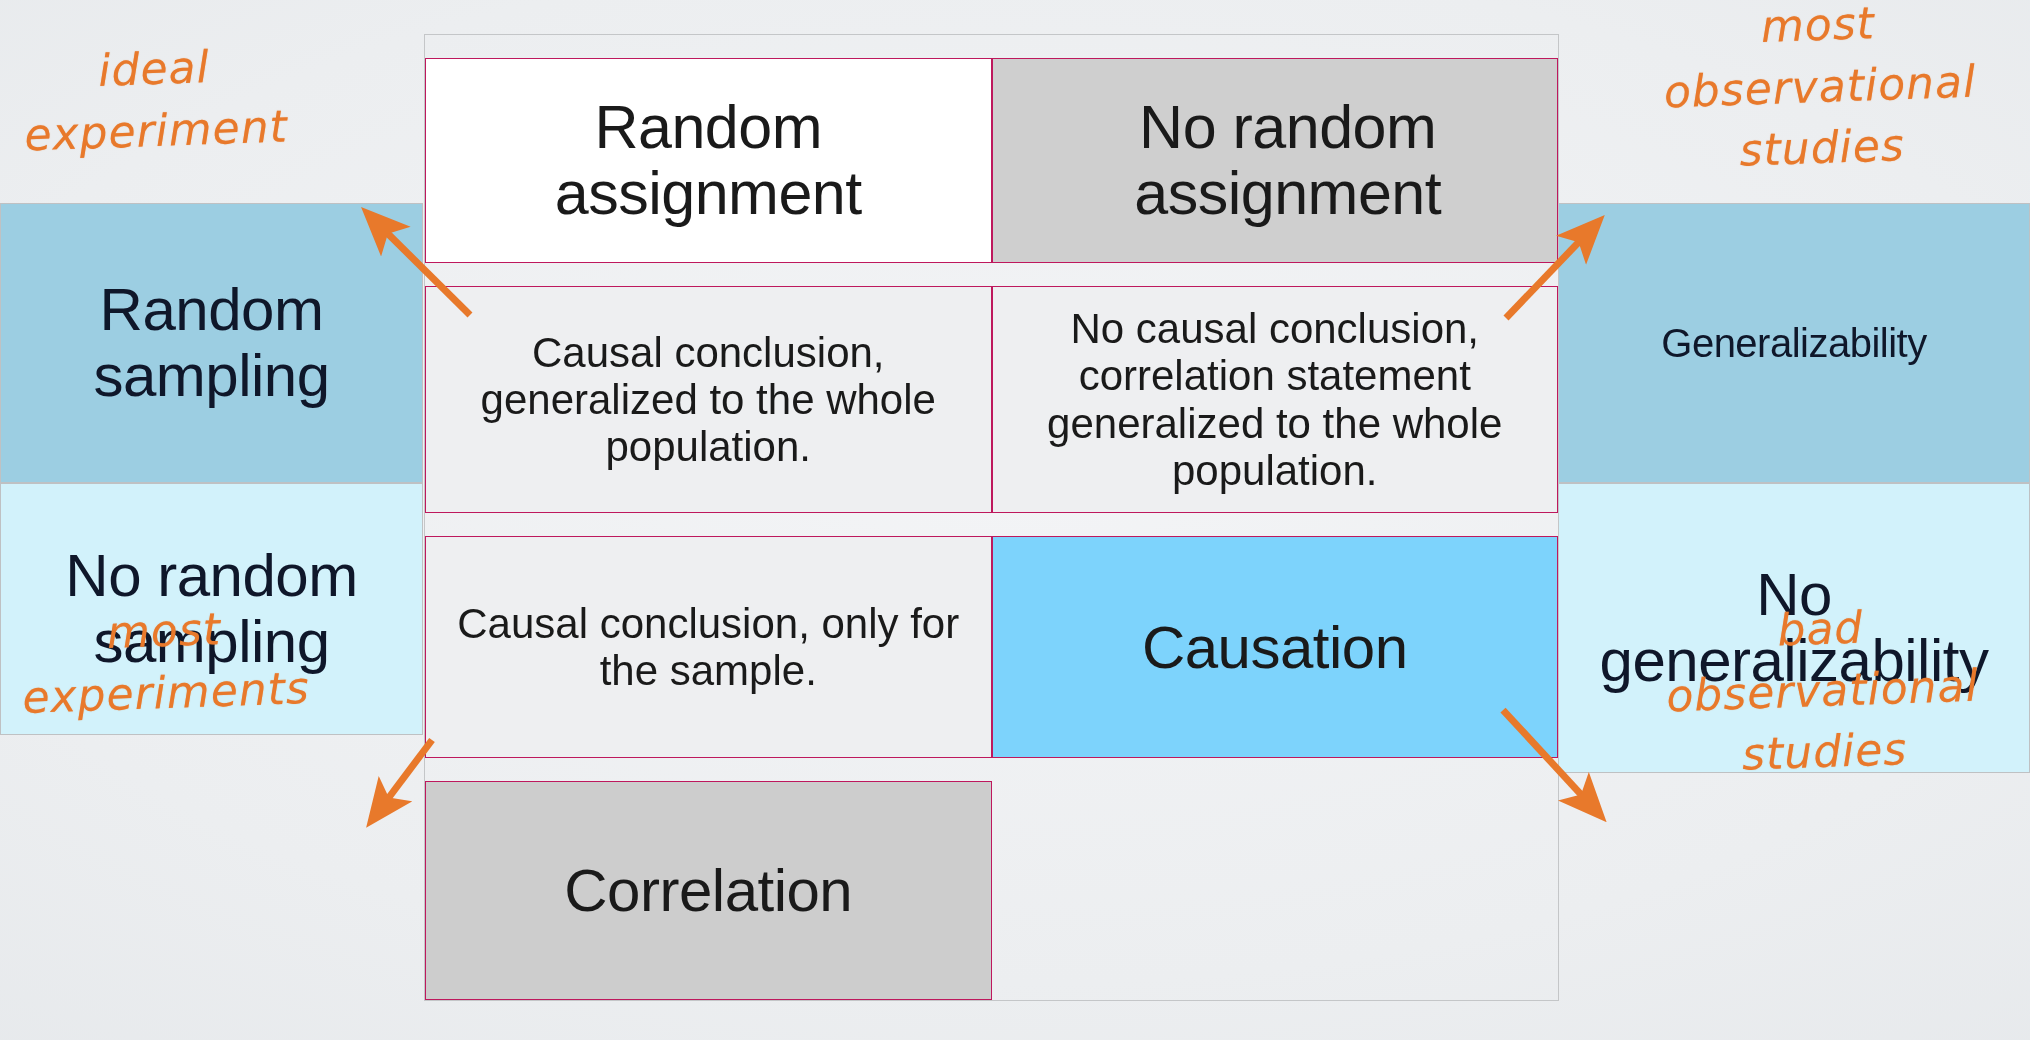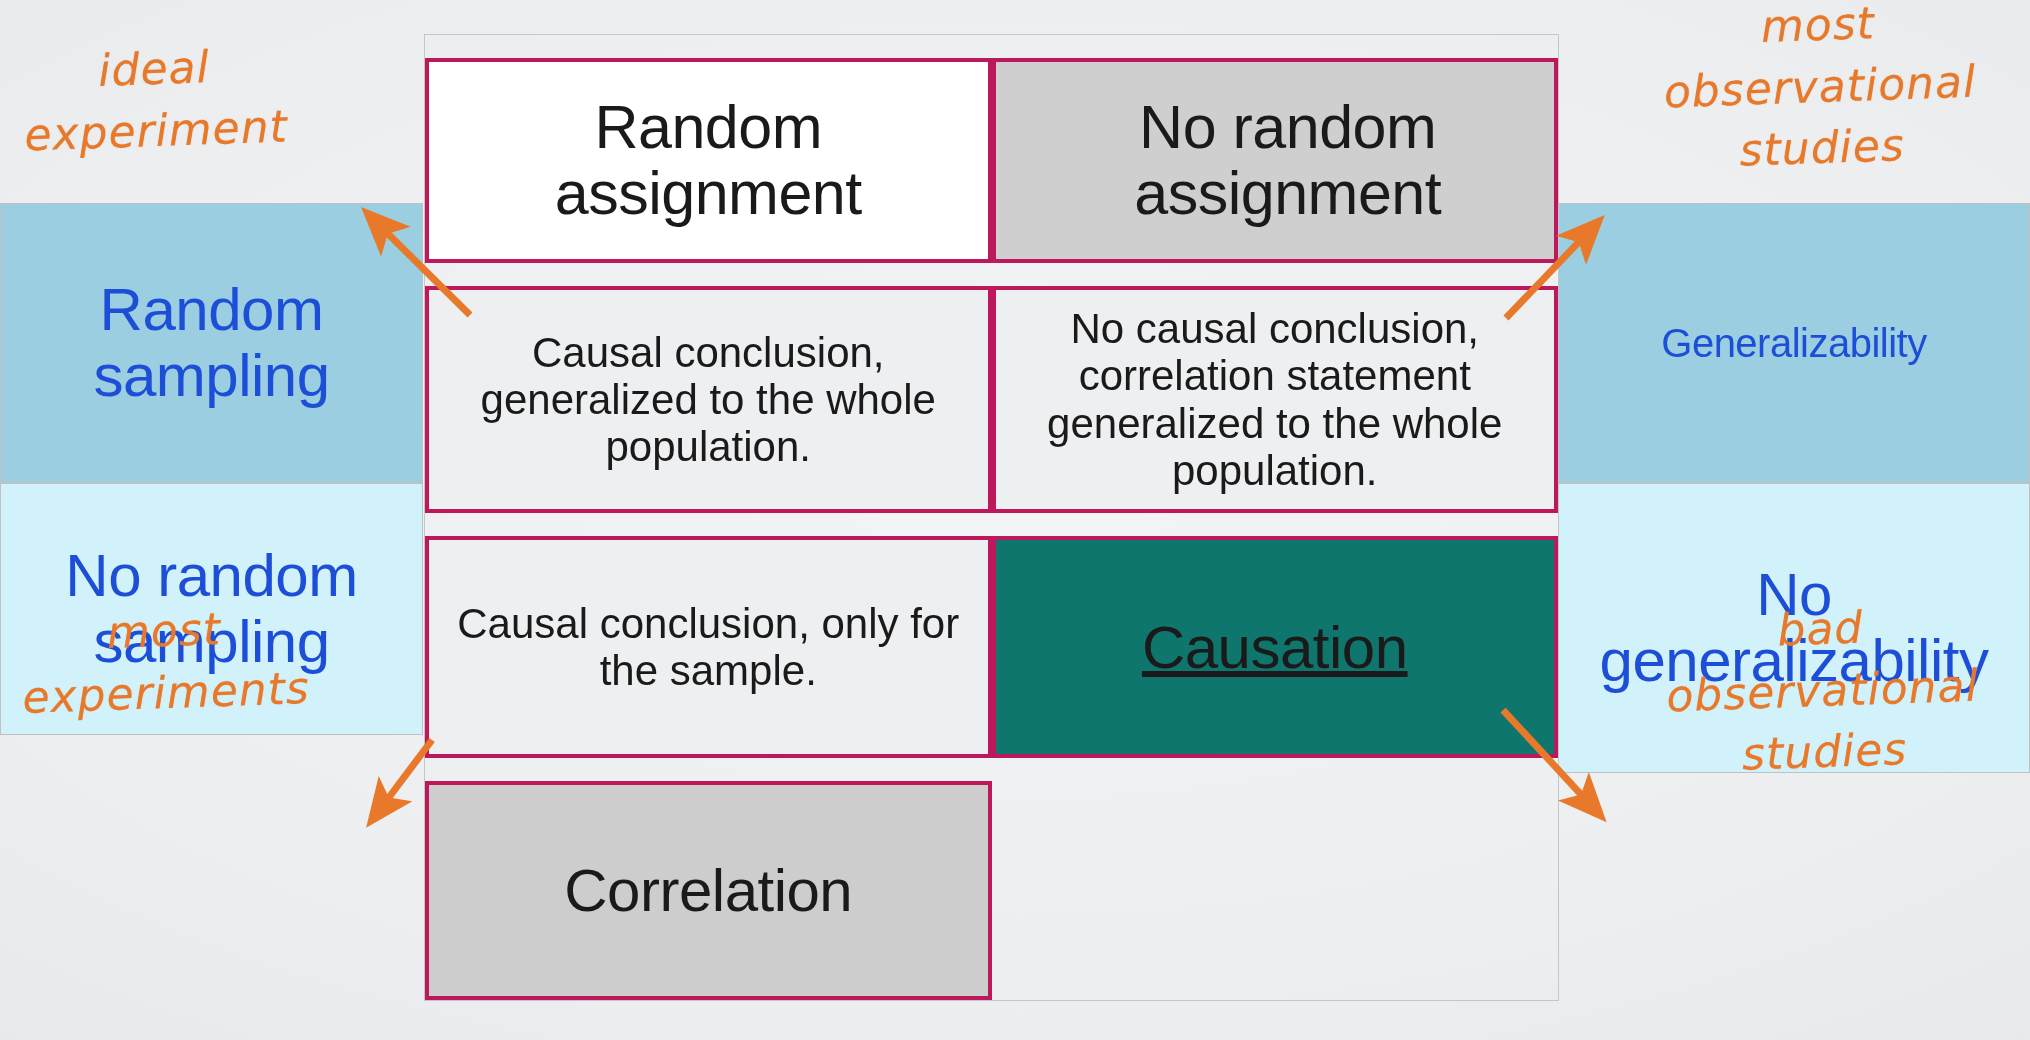--- a/index.html
+++ b/index.html
@@ -29,21 +29,21 @@
     height: 965px;
     display: grid;
     grid-template-columns: 1fr 1fr;
     grid-template-rows: 228px 250px 245px 242px;
     box-sizing: border-box;
     box-shadow: 0 0 0 1px #c4c6c8;
   }
 
   .mcell {
     box-sizing: border-box;
-    border: 4px solid #be185d;
+    border: 1px solid #be185d;
     display: flex;
     align-items: center;
     justify-content: center;
     text-align: center;
     color: #1a1a1a;
     padding: 6px 18px;
     margin-top: 23px;
   }
 
   .col-head {
@@ -54,36 +54,36 @@
   }
   .head-white { background: #ffffff; }
   .head-gray  { background: #cfcfcf; padding-left: 44px; }
 
   .body-cell {
     background: #eeeff1;
     font-size: 42px;
     line-height: 1.12;
   }
 
-  .foot-white { background: #0f766e; text-decoration: underline; }
+  .foot-white { background: #7dd3fc; }
   .foot-gray  { background: #cdcdcd; }
   .foot-label {
     font-size: 60px;
     letter-spacing: -0.5px;
   }
 
   
   .side-label {
     position: absolute;
     box-sizing: border-box;
     display: flex;
     align-items: center;
     justify-content: center;
     text-align: center;
-    color: #1d4ed8;
+    color: #0f172a;
     font-size: 60px;
     line-height: 1.1;
     letter-spacing: -0.5px;
     border: 1px solid #bfc1c3;
     padding: 6px 10px;
   }
   .left-row1 {
     left: 0px; top: 203px; width: 423px; height: 280px;
     background: #9ccee2;
   }

